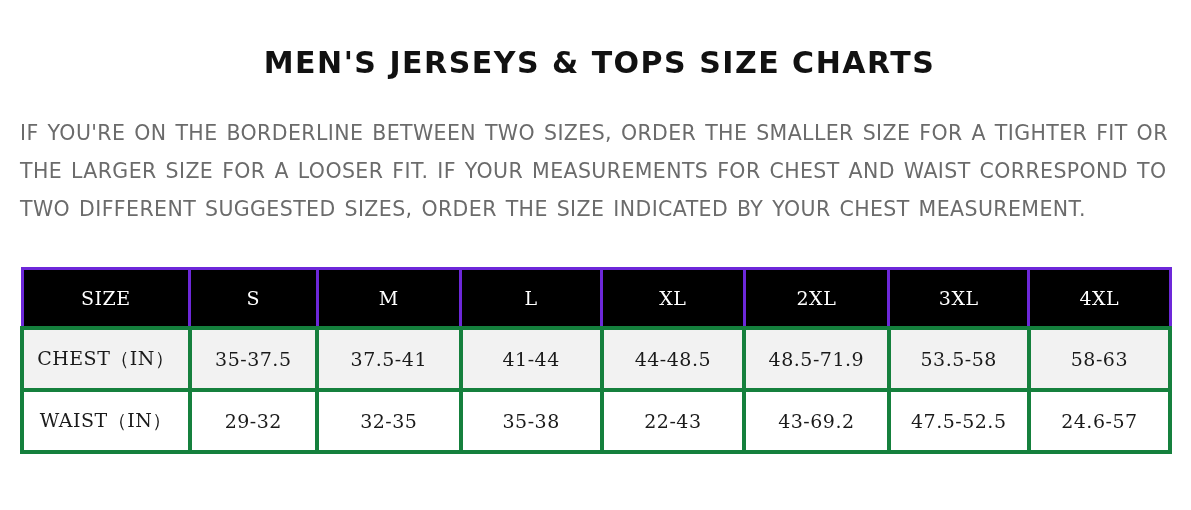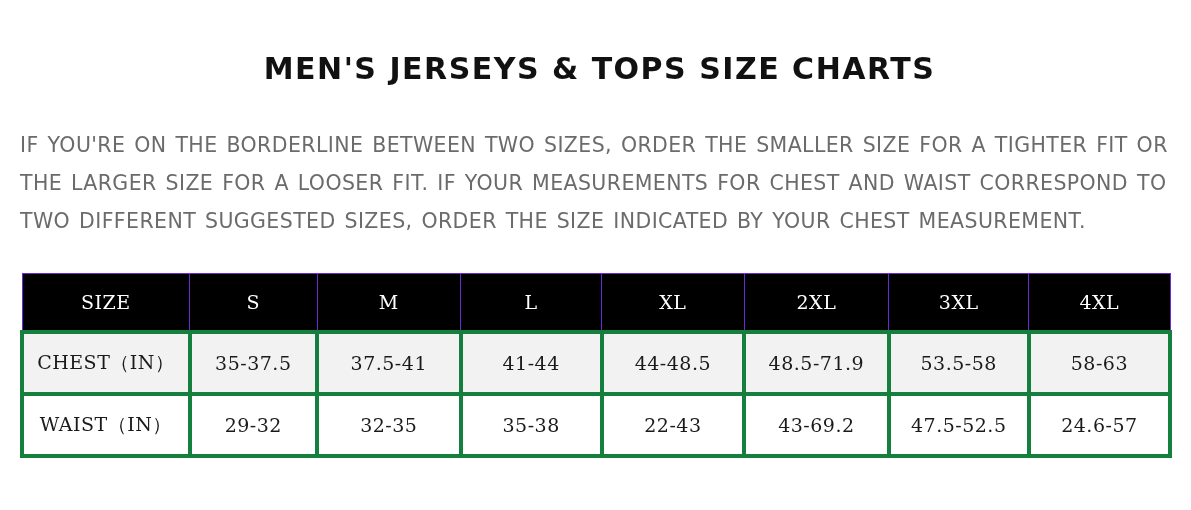--- a/index.html
+++ b/index.html
@@ -20,21 +20,21 @@
     box-sizing: border-box;
   }
   .title {
     text-align: center;
     font-family: "DejaVu Sans", sans-serif;
     font-weight: bold;
     font-size: 30px;
     letter-spacing: 1.5px;
     color: #111111;
     padding-top: 33px;
-    margin: 18px;
+    margin: 12px;
     padding-left: 8px;
   }
   .intro {
     margin: 0;
     padding: 22px 9px 0 20px;
     font-family: "DejaVu Sans", sans-serif;
     font-size: 20.5px;
     line-height: 38px;
     color: #6b6b6b;
     letter-spacing: 0.4px;
@@ -60,21 +60,21 @@
     font-size: 19px;
     color: #1a1a1a;
     letter-spacing: 0.5px;
     padding: 0 2px;
     overflow: hidden;
     white-space: nowrap;
   }
   thead th {
     background: #000000;
     color: #ffffff;
-    border: 1px solid #6d28d9;
+    border: 3px solid #6d28d9;
     font-weight: normal;
     font-size: 19px;
     height: 56px;
   }
   tbody tr:nth-child(odd) td {
     background: #f2f2f2;
   }
   tbody tr:nth-child(even) td {
     background: #ffffff;
   }

